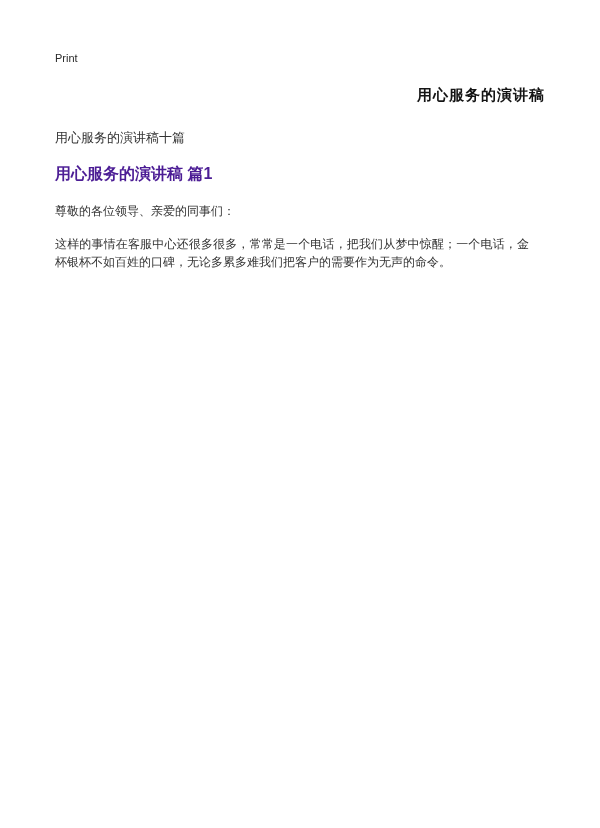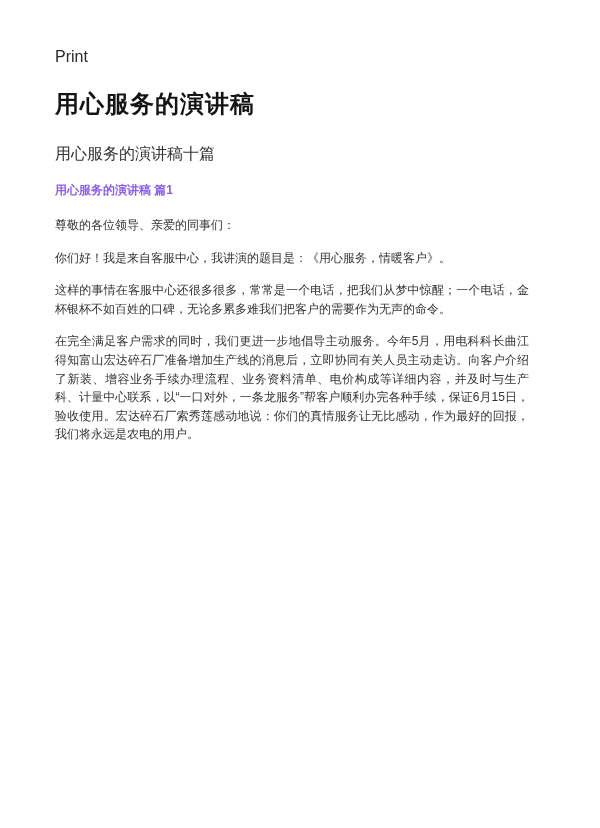--- a/index.html
+++ b/index.html
@@ -11,43 +11,43 @@
     position: relative;
     width: 600px;
     min-height: 828px;
     box-sizing: border-box;
     background: #ffffff;
     padding: 48px 55px 40px 55px;
     font-family: "Liberation Sans", "DejaVu Sans", sans-serif;
     color: #333333;
   }
   .print-link {
-    font-size: 16px;
+    font-size: 11px;
     color: #2a2a2a;
     margin: 0 0 14px 0;
     cursor: pointer;
     display: inline-block;
   }
   .doc-title {
-    text-align: left;
-    font-size: 24px;
+    text-align: right;
+    font-size: 15px;
     font-weight: bold;
     color: #141414;
     margin: 8px 0 24px 0;
     letter-spacing: 1px;
   }
   .doc-subtitle {
-    font-size: 16px;
+    font-size: 13px;
     color: #333333;
     margin: 0 0 17px 0;
   }
   .section-heading {
-    font-size: 12px;
+    font-size: 16px;
     font-weight: bold;
-    color: #8b5cf6;
+    color: #4c1d95;
     margin: 0 0 17px 0;
   }
   .para {
     font-size: 12px;
     line-height: 1.55;
     color: #333333;
     margin: 0 16px 14px 0;
     text-align: justify;
     word-break: break-all;
   }
@@ -58,16 +58,14 @@
 <div class="page">
   <span class="print-link">Print</span>
 
   <h1 class="doc-title">用心服务的演讲稿</h1>
 
   <p class="doc-subtitle">用心服务的演讲稿十篇</p>
 
   <h2 class="section-heading">用心服务的演讲稿 篇1</h2>
 
   <p class="para">尊敬的各位领导、亲爱的同事们：</p>
-  <p class="para">你们好！我是来自客服中心，我讲演的题目是：《用心服务，情暖客户》。</p>
   <p class="para">这样的事情在客服中心还很多很多，常常是一个电话，把我们从梦中惊醒；一个电话，金杯银杯不如百姓的口碑，无论多累多难我们把客户的需要作为无声的命令。</p>
-  <p class="para">在完全满足客户需求的同时，我们更进一步地倡导主动服务。今年5月，用电科科长曲江得知富山宏达碎石厂准备增加生产线的消息后，立即协同有关人员主动走访。向客户介绍了新装、增容业务手续办理流程、业务资料清单、电价构成等详细内容，并及时与生产科、计量中心联系，以“一口对外，一条龙服务”帮客户顺利办完各种手续，保证6月15日，验收使用。宏达碎石厂索秀莲感动地说：你们的真情服务让无比感动，作为最好的回报，我们将永远是农电的用户。</p>
 </div>
 
 </body></html>

